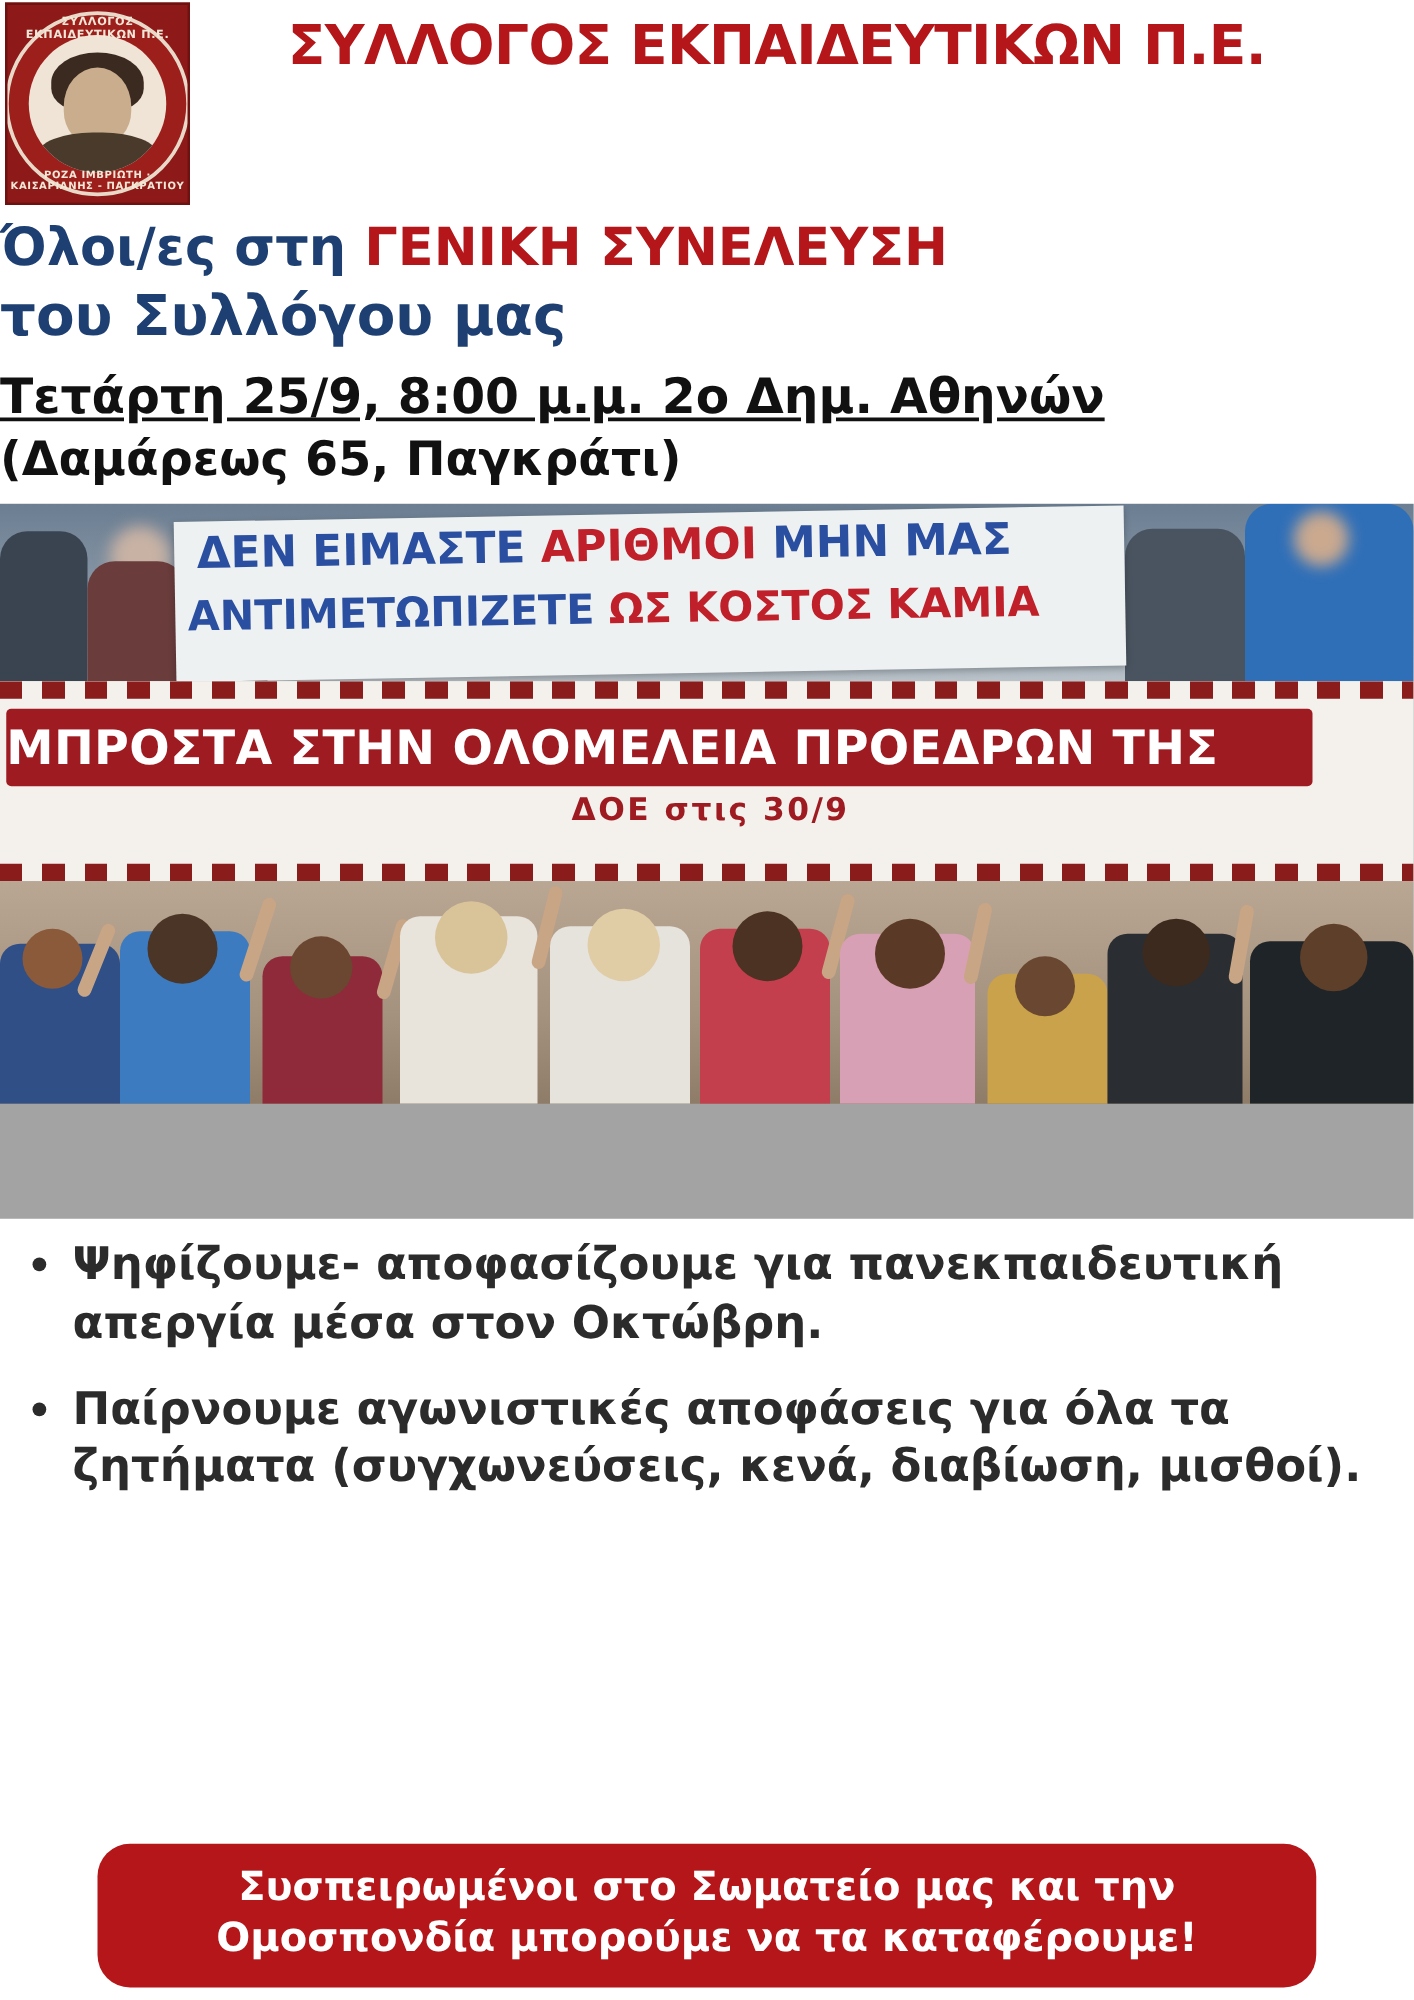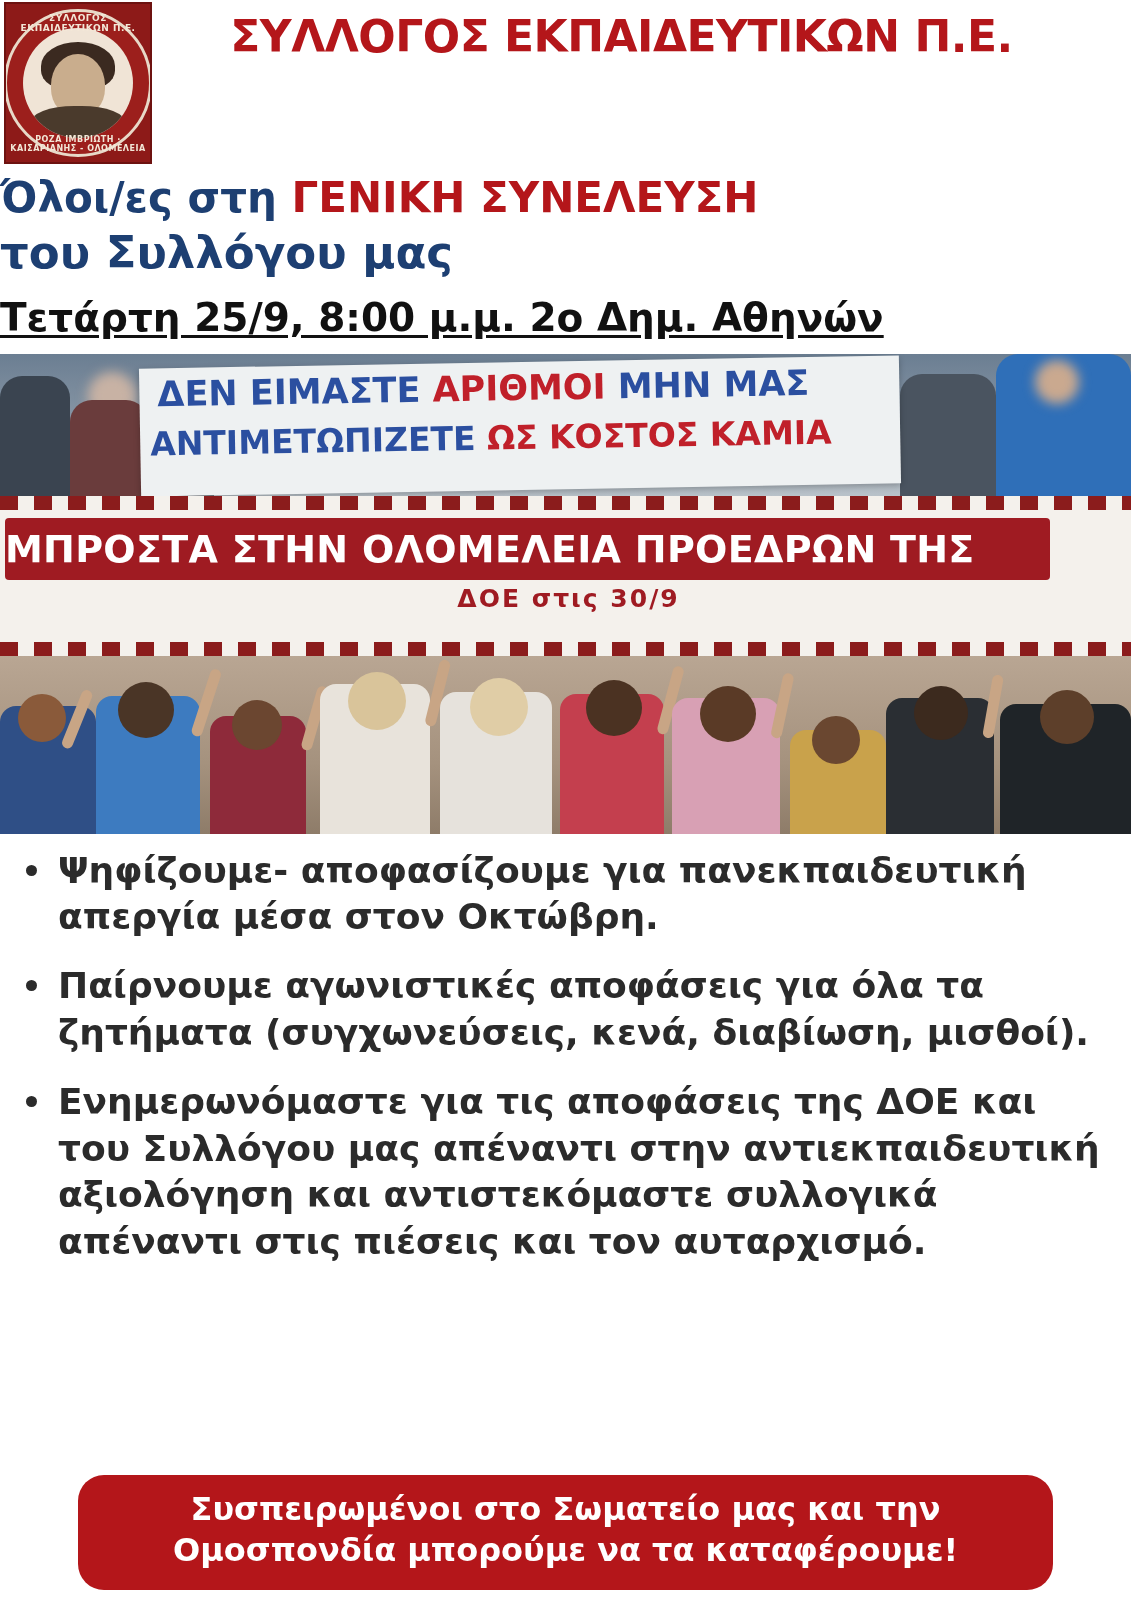--- a/index.html
+++ b/index.html
@@ -159,21 +159,21 @@
     font-weight: bold;
     color: #111111;
     line-height: 1.25;
     margin-top: 2px;
   }
 
   
   .collage {
     position: relative;
     width: 1131px;
-    height: 480px;
+    height: 572px;
     margin-top: 12px;
     overflow: hidden;
     background: #a3a3a3;
   }
   .photo-top {
     position: absolute;
     left: 0; top: 0;
     width: 1131px;
     height: 142px;
     background: linear-gradient(180deg, #6b7e92 0%, #8c9aa8 55%, #b9c2c9 100%);
@@ -346,34 +346,35 @@
   <div class="header">
 
     <div class="logo">
       <div class="ring"></div>
       <div class="inner-ring">
         <div class="hair"></div>
         <div class="face"></div>
         <div class="shoulders"></div>
       </div>
       <div class="arc-top">ΣΥΛΛΟΓΟΣ ΕΚΠΑΙΔΕΥΤΙΚΩΝ Π.Ε.</div>
-      <div class="arc-bottom">ΡΟΖΑ ΙΜΒΡΙΩΤΗ · ΚΑΙΣΑΡΙΑΝΗΣ - ΟΛΟΜΕΛΕΙΑ</div>
+      <div class="arc-bottom">ΡΟΖΑ ΙΜΒΡΙΩΤΗ · ΚΑΙΣΑΡΙΑΝΗΣ - ΠΑΓΚΡΑΤΙΟΥ</div>
     </div>
 
     <div class="titles">
       <div class="title-1">ΣΥΛΛΟΓΟΣ ΕΚΠΑΙΔΕΥΤΙΚΩΝ Π.Ε.</div>
     </div>
   </div>
 
   <div class="subhead">
     <div class="line-1">
       <span>Όλοι/ες στη </span><span class="red">ΓΕΝΙΚΗ ΣΥΝΕΛΕΥΣΗ</span>
     </div>
     <div class="line-2">του Συλλόγου μας</div>
     <div class="line-3">Τετάρτη 25/9, 8:00 μ.μ. 2ο Δημ. Αθηνών</div>
+    <div class="line-4">(Δαμάρεως 65, Παγκράτι)</div>
   </div>
 
   <div class="collage">
 
     <div class="photo-top">
       <div class="crowd-figure" style="left:0;width:70px;height:120px;background:#3a4450;"></div>
       <div class="blur-head" style="left:88px;top:18px;width:48px;height:48px;background:#c8b2a4;"></div>
       <div class="crowd-figure" style="left:70px;width:78px;height:96px;background:#6a3c3c;"></div>
       <div class="crowd-figure" style="left:148px;width:66px;height:80px;background:#2f3740;"></div>
       <div class="blur-head" style="left:236px;top:30px;width:34px;height:34px;background:#c3ab9a;"></div>
@@ -436,21 +437,20 @@
       <div class="arm" style="left:982px;bottom:96px;height:64px;transform:rotate(10deg);"></div>
 
       <div class="kid" style="left:1000px;width:131px;height:130px;background:#1f2428;"></div>
       <div class="kid-head" style="left:1040px;top:34px;width:54px;height:54px;background:#5d3f2a;"></div>
     </div>
   </div>
 
   <ul class="bullets">
     <li>Ψηφίζουμε- αποφασίζουμε για πανεκπαιδευτική απεργία μέσα στον Οκτώβρη.</li>
     <li>Παίρνουμε αγωνιστικές αποφάσεις για όλα τα ζητήματα (συγχωνεύσεις, κενά, διαβίωση, μισθοί).</li>
-    <li>Ενημερωνόμαστε για τις αποφάσεις της ΔΟΕ και του Συλλόγου μας απέναντι στην αντιεκπαιδευτική αξιολόγηση και αντιστεκόμαστε συλλογικά απέναντι στις πιέσεις και τον αυταρχισμό.</li>
   </ul>
 
   <div class="footer-banner">
     <div class="ftxt">Συσπειρωμένοι στο Σωματείο μας και την</div>
     <div class="ftxt">Ομοσπονδία μπορούμε να τα καταφέρουμε!</div>
   </div>
 
 </div>
 
 </body></html>

